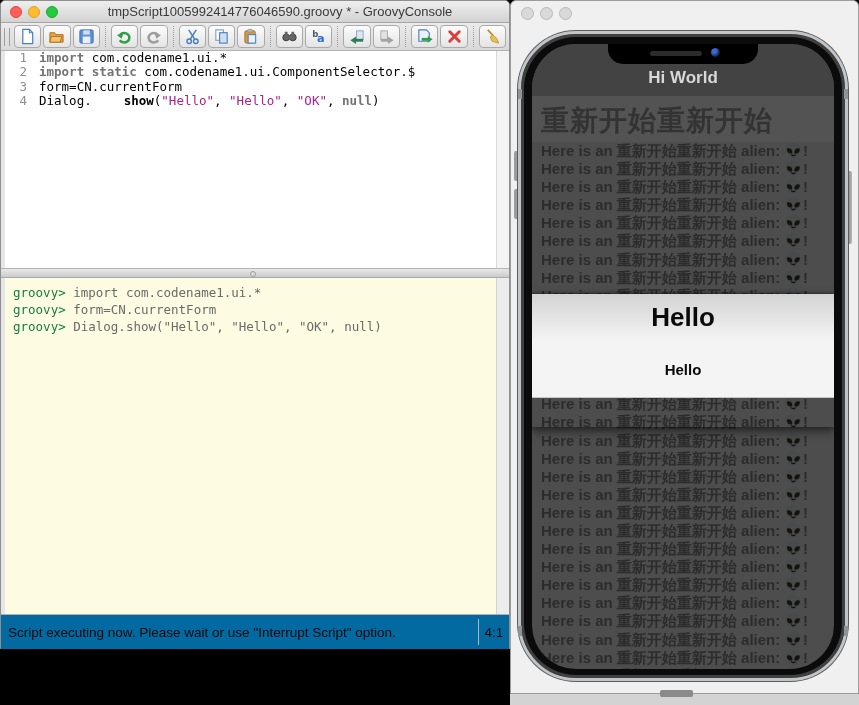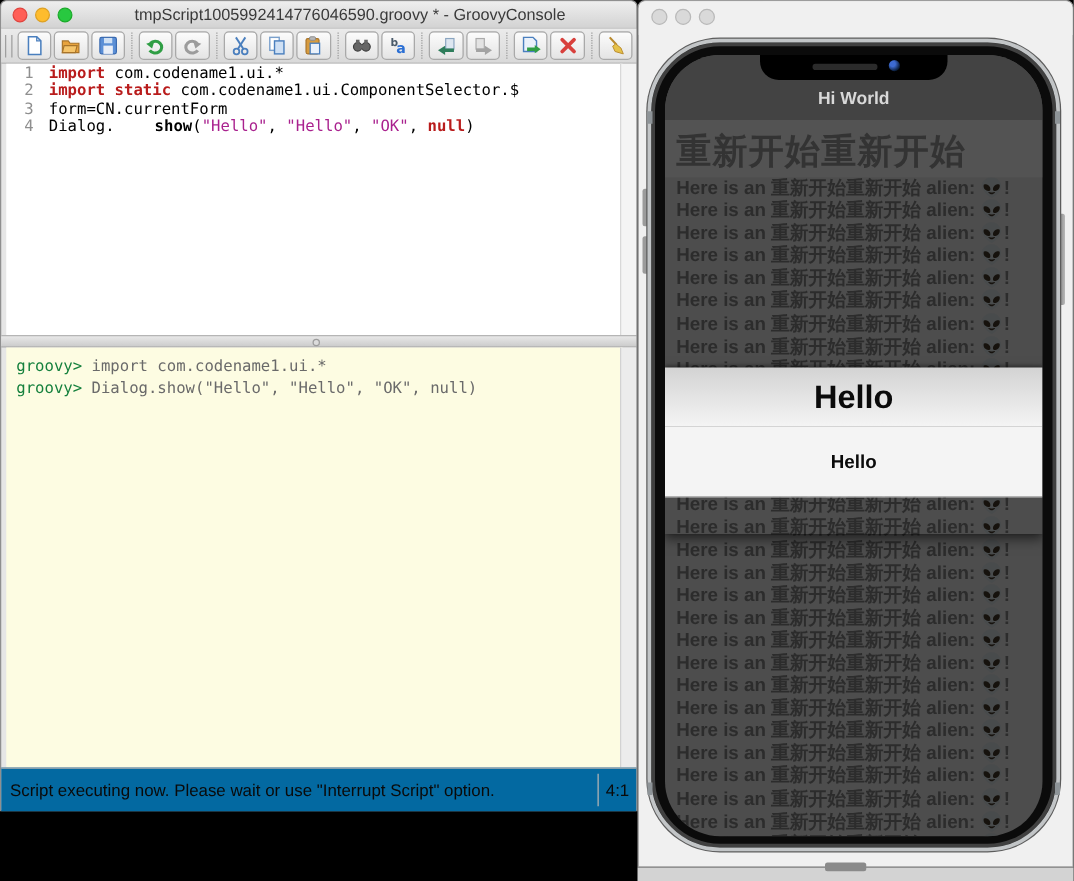--- a/index.html
+++ b/index.html
@@ -29,21 +29,21 @@
     background:linear-gradient(#fcfcfc,#e4e4e4);display:flex;align-items:center;justify-content:center;padding:0;}
   .tsep{width:0;height:21px;border-left:1px dotted #9a9a9a;margin:0 4px;}
   .tbtn svg{display:block;}
 
   
   .gw-editor{position:absolute;left:4px;top:50px;width:493px;height:217px;background:#fff;
     font-family:"DejaVu Sans Mono", monospace;font-size:12.5px;line-height:14.4px;overflow:hidden;}
   .ed-row{display:flex;}
   .ln-no{width:26px;text-align:right;color:#8f8f8f;flex:none;padding-right:4px;}
   .code-line{padding-left:8px;white-space:pre;color:#000;}
-  .seg-kw{color:#b91c1c;font-weight:bold;}
+  .seg-kw{color:#737373;font-weight:bold;}
   .seg-method{color:#000;font-weight:bold;margin-left:32px;}
   .seg-str{color:#a9218e;}
   .seg-plain{color:#000;}
   .ed-scroll{position:absolute;right:0;top:50px;width:13px;height:217px;background:#f4f4f4;border-left:1px solid #d8d8d8;}
 
   
   .gw-splitter{position:absolute;left:0;top:267px;right:0;height:10px;
     background:linear-gradient(#e8e8e8,#cccccc);border-top:1px solid #b5b5b5;border-bottom:1px solid #aaa;}
   .split-grip{position:absolute;left:249px;top:2px;width:6px;height:6px;border-radius:50%;
     background:#dcdcdc;border:1px solid #9d9d9d;}
@@ -76,21 +76,21 @@
   
   .phone{position:absolute;left:7px;top:30px;width:330px;height:650px;background:#0b0b0b;
     border:3px solid #c2c5c7;border-radius:58px;
     box-shadow:0 0 0 1px #5c5c5c, inset 0 0 0 3px #404040;}
   .ant{position:absolute;width:4px;height:10px;background:#8e9498;z-index:5;}
 
   .screen{position:absolute;left:11px;top:10px;width:302px;height:625px;background:#4d4d4d;
     border-radius:44px;overflow:hidden;}
   .scr-titleband{position:absolute;left:0;top:0;right:0;height:52px;background:#434343;}
   .app-title{position:absolute;left:0;right:0;top:22px;height:24px;line-height:24px;text-align:center;
-    font-size:14px;font-weight:bold;color:#d8d8d8;}
+    font-size:17px;font-weight:bold;color:#d8d8d8;}
   .scr-heading-band{position:absolute;left:0;top:52px;right:0;height:46px;background:#535353;}
   .scr-heading{position:absolute;left:9px;top:6px;font-size:28px;font-weight:bold;color:#333;letter-spacing:1px;white-space:nowrap;}
   .phone-lines{position:absolute;left:9px;top:98px;right:0;bottom:0;overflow:hidden;}
   .phone-line{font-size:15px;font-weight:600;color:#2c2c2c;line-height:18.1px;white-space:nowrap;}
   .alien{filter:grayscale(0.6) brightness(0.4);}
 
   
   .notch{position:absolute;left:76px;top:0;width:150px;height:20px;background:#000;
     border-radius:0 0 15px 15px;z-index:20;}
   .speaker{position:absolute;left:42px;top:7px;width:52px;height:5px;background:#2b2b2b;border-radius:3px;}
@@ -261,20 +261,21 @@
       </div>
     </div>
   <div class="ed-scroll"></div>
 
   <div class="gw-splitter">
     <div class="split-grip"></div>
   </div>
 
   <div class="gw-output" id="output">
       <div><span class="out-prompt">groovy&gt; </span><span class="out-cmd">import com.codename1.ui.*</span></div>
+      <div><span class="out-prompt">groovy&gt; </span><span class="out-cmd">form=CN.currentForm</span></div>
       <div><span class="out-prompt">groovy&gt; </span><span class="out-cmd">Dialog.show("Hello", "Hello", "OK", null)</span></div>
     </div>
   <div class="out-scroll"></div>
 
   <div class="gw-status">
     <div class="status-msg">Script executing now. Please wait or use "Interrupt Script" option.</div>
     <div class="caret-box">4:1</div>
   </div>
 </div>
 

